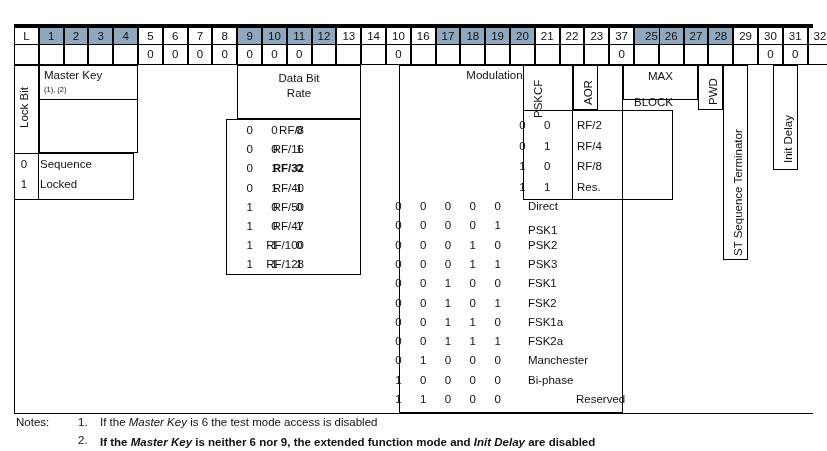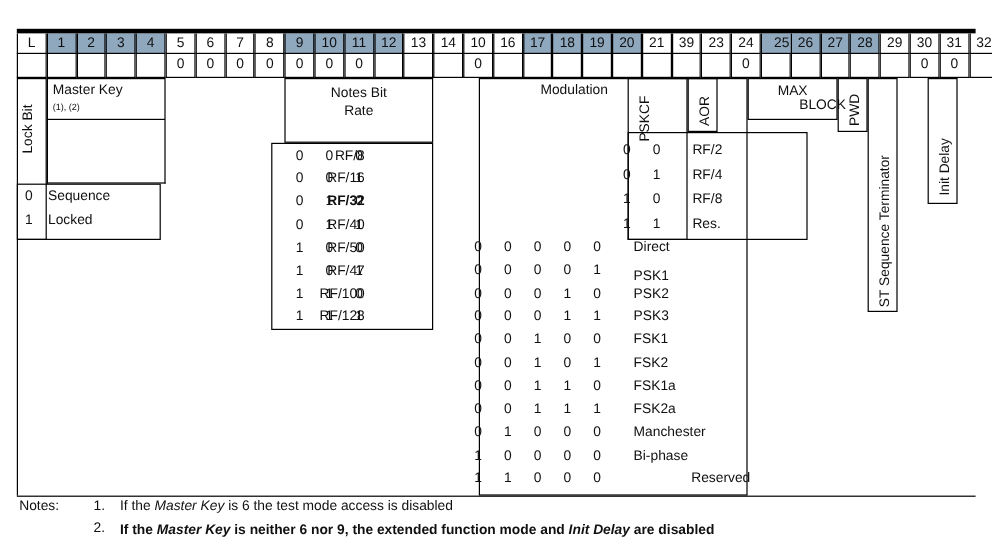--- a/index.html
+++ b/index.html
@@ -91,23 +91,23 @@
       <div class="hcell sh" style="left: 297.6px; width: 24.8px;">12</div>
       <div class="hcell" style="left: 322.4px; width: 24.8px;">13</div>
       <div class="hcell" style="left: 347.2px; width: 24.8px;">14</div>
       <div class="hcell" style="left: 372px; width: 24.8px;">10</div>
       <div class="hcell" style="left: 396.8px; width: 24.8px;">16</div>
       <div class="hcell sh" style="left: 421.6px; width: 24.8px;">17</div>
       <div class="hcell sh" style="left: 446.4px; width: 24.8px;">18</div>
       <div class="hcell sh" style="left: 471.2px; width: 24.8px;">19</div>
       <div class="hcell sh" style="left: 496px; width: 24.8px;">20</div>
       <div class="hcell" style="left: 520.8px; width: 24.8px;">21</div>
-      <div class="hcell" style="left: 545.6px; width: 24.8px;">39</div>
+      <div class="hcell" style="left: 545.6px; width: 24.8px;">22</div>
       <div class="hcell" style="left: 570.4px; width: 24.8px;">23</div>
-      <div class="hcell" style="left: 595.2px; width: 24.8px;">24</div>
+      <div class="hcell" style="left: 595.2px; width: 24.8px;">37</div>
       <div class="hcell sh" style="left: 620px; width: 35px;">25</div>
       <div class="hcell sh" style="left: 644.8px; width: 24.8px;">26</div>
       <div class="hcell sh" style="left: 669.6px; width: 24.8px;">27</div>
       <div class="hcell sh" style="left: 694.4px; width: 24.8px;">28</div>
       <div class="hcell" style="left: 719.2px; width: 24.8px;">29</div>
       <div class="hcell" style="left: 744px; width: 24.8px;">30</div>
       <div class="hcell" style="left: 768.8px; width: 24.8px;">31</div>
       <div class="hcell" style="left: 793.6px; width: 24.8px;">32</div>
     </div>
 
@@ -158,21 +158,21 @@
 
   <div class="box" style="left:14px;top:153px;width:120px;height:47px;"></div>
   <div class="lbl ctr" style="left:14px;top:158px;width:20px;">0</div>
   <div class="lbl" style="left:40px;top:158px;">Sequence</div>
   <div class="lbl ctr" style="left:14px;top:178px;width:20px;">1</div>
   <div class="lbl" style="left:40px;top:178px;">Locked</div>
 
   <div style="position:absolute;left:14px;top:200px;width:1px;height:213px;background:#000;"></div>
 
   <div class="box" style="left:237px;top:65px;width:124px;height:54px;"></div>
-  <div class="lbl ctr" style="left:237px;top:72px;width:124px;">Notes Bit</div>
+  <div class="lbl ctr" style="left:237px;top:72px;width:124px;">Data Bit</div>
   <div class="lbl ctr" style="left:237px;top:87px;width:124px;">Rate</div>
 
   <div class="box" style="left:226px;top:119px;width:135px;height:156px;"></div>
   <div id="dbr">
       <div class="rt" style="left: 232px; top: 124px; width: 72px;">RF/8</div>
       <div class="d" style="left: 242.6px; top: 124px;">0</div>
       <div class="d" style="left: 267.4px; top: 124px;">0</div>
       <div class="d" style="left: 292.2px; top: 124px;">0</div>
       <div class="rt" style="left: 232px; top: 143.2px; width: 72px;">RF/16</div>
       <div class="d" style="left: 242.6px; top: 143.2px;">0</div>
@@ -197,21 +197,21 @@
       <div class="rt" style="left: 232px; top: 239.2px; width: 72px;">RF/100</div>
       <div class="d" style="left: 242.6px; top: 239.2px;">1</div>
       <div class="d" style="left: 267.4px; top: 239.2px;">1</div>
       <div class="d" style="left: 292.2px; top: 239.2px;">0</div>
       <div class="rt" style="left: 232px; top: 258.4px; width: 72px;">RF/128</div>
       <div class="d" style="left: 242.6px; top: 258.4px;">1</div>
       <div class="d" style="left: 267.4px; top: 258.4px;">1</div>
       <div class="d" style="left: 292.2px; top: 258.4px;">1</div>
     </div>
 
-  <div class="lbl ctr" style="left:399px;top:69px;width:125px;padding-left:17px;">Modulation</div>
+  <div class="lbl ctr" style="left:415px;top:69px;width:125px;padding-left:17px;">Modulation</div>
   <div class="box" style="left:399px;top:65px;width:224px;height:348px;"></div>
   <div id="mod">
       <div class="d" style="left: 391.4px; top: 200px;">0</div>
       <div class="d" style="left: 416.2px; top: 200px;">0</div>
       <div class="d" style="left: 441px; top: 200px;">0</div>
       <div class="d" style="left: 465.8px; top: 200px;">0</div>
       <div class="d" style="left: 490.6px; top: 200px;">0</div>
       <div class="nm" style="left: 528px; top: 200px;">Direct</div>
       <div class="d" style="left: 391.4px; top: 219.3px;">0</div>
       <div class="d" style="left: 416.2px; top: 219.3px;">0</div>
@@ -292,21 +292,21 @@
       <div class="d" style="left: 515.4px; top: 160px;">1</div>
       <div class="d" style="left: 540.2px; top: 160px;">0</div>
       <div class="nm" style="left: 577px; top: 160px;">RF/8</div>
       <div class="d" style="left: 515.4px; top: 180.5px;">1</div>
       <div class="d" style="left: 540.2px; top: 180.5px;">1</div>
       <div class="nm" style="left: 577px; top: 180.5px;">Res.</div>
     </div>
 
   <div class="box" style="left:623px;top:65px;width:75px;height:35px;"></div>
   <div class="lbl ctr" style="left:623px;top:70px;width:75px;">MAX</div>
-  <div class="lbl ctr" style="left:623px;top:82px;width:61px;margin-left:32px;">BLOCK</div>
+  <div class="lbl ctr" style="left:623px;top:96px;width:61px;">BLOCK</div>
 
   <div class="box" style="left:698px;top:65px;width:25px;height:45px;"></div>
   <div class="vert" style="left:707px;top:105px;">PWD</div>
 
   <div class="box" style="left:723px;top:65px;width:25px;height:195px;"></div>
   <div class="vert" style="left:732px;top:256px;">ST Sequence Terminator</div>
 
   <div class="box" style="left:773px;top:65px;width:25px;height:105px;"></div>
   <div class="vert" style="left:782px;top:163px;">Init Delay</div>
 

